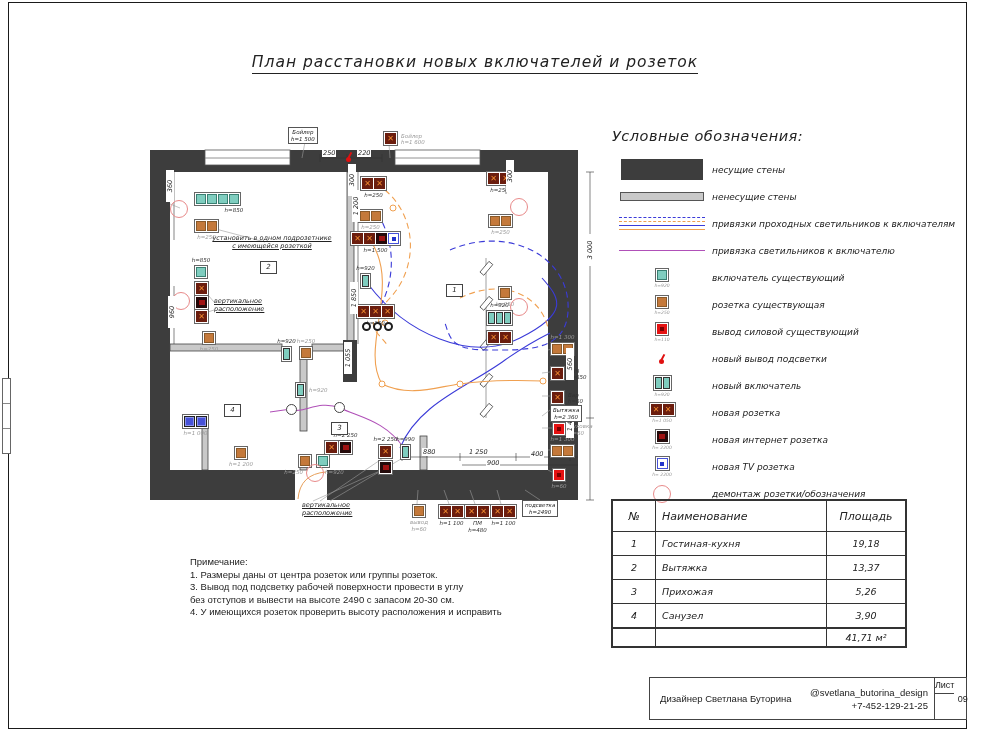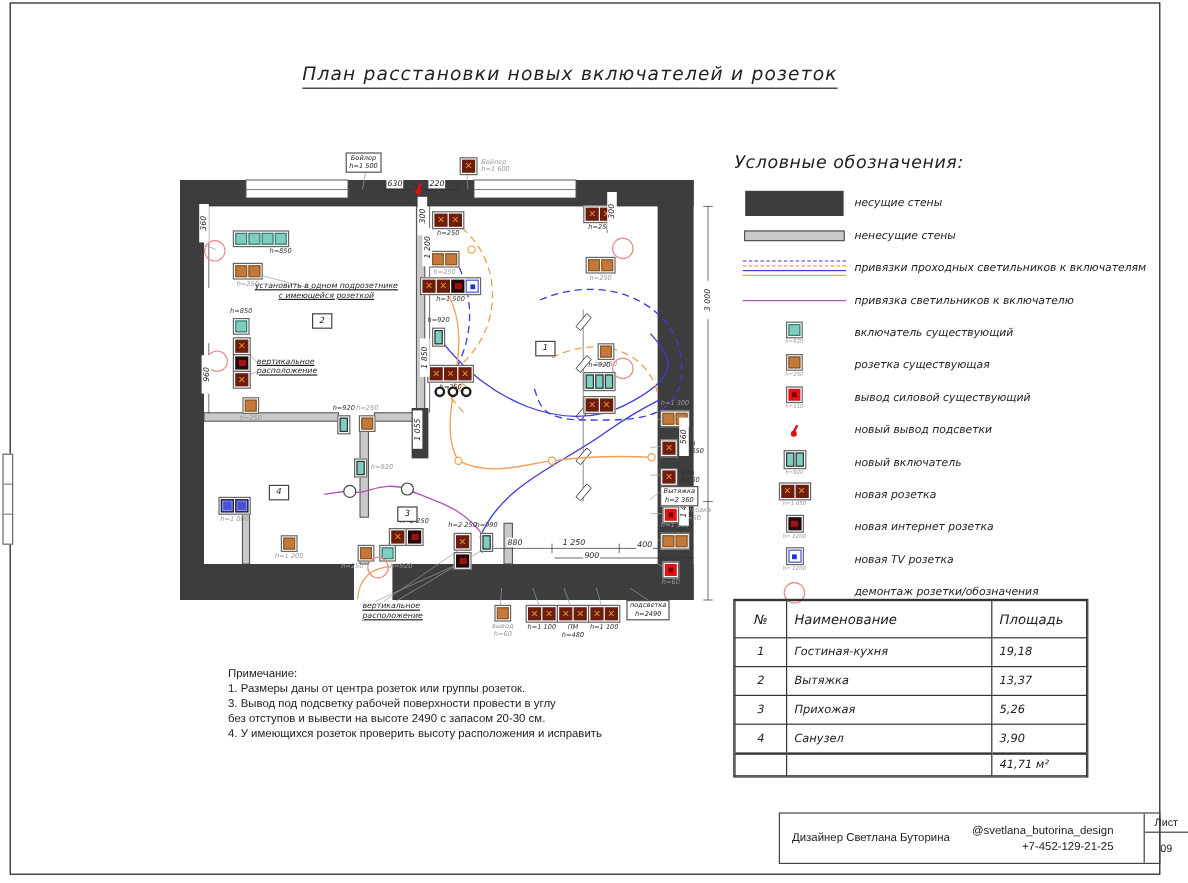--- a/index.html
+++ b/index.html
@@ -68,33 +68,33 @@
   .sw-lines i.bs{border-top:1.4px solid var(--wire_blue);}
   .sw-lines i.os{border-top:1.4px solid var(--wire_orange);}
   .sw-purp{width:86px;border-top:1.4px solid var(--wire_purple);}
   
   .rooms{position:absolute;left:612px;top:500px;border-collapse:collapse;font-style:italic;}
   .rooms td,.rooms th{border:1px solid #333;padding:0 6px;font-weight:normal;}
   .rooms th{height:30px;font-size:11px;}
   .rooms td{height:23px;font-size:9.5px;}
   .rooms .c-num{width:30px;text-align:center;}
   .rooms .c-name{width:158px;text-align:left;}
-  .rooms .c-area{width:66px;text-align:left;}
+  .rooms .c-area{width:66px;text-align:center;}
   .rooms .total td{height:17px;border-top:2px solid #333;}
   .rooms{outline:1px solid #333;}
   
   .notes{position:absolute;left:190px;top:556px;font-family:"Liberation Sans",sans-serif;
          font-size:9.5px;line-height:12.5px;color:#1c1c1c;}
   
   .tblock{position:absolute;left:649px;top:677px;width:316px;height:41px;border:1px solid #444;
           display:flex;font-family:"Liberation Sans",sans-serif;font-size:9.5px;}
   .tb-designer{flex:none;width:150px;display:flex;align-items:center;padding-left:10px;}
   .tb-contacts{flex:1;display:flex;flex-direction:column;align-items:flex-end;justify-content:center;
                padding-right:6px;line-height:13px;}
-  .tb-sheet{flex:none;width:36px;border-left:1px solid #444;display:flex;flex-direction:column;margin-left:19px;}
+  .tb-sheet{flex:none;width:36px;border-left:1px solid #444;display:flex;flex-direction:row;}
   .tb-sheet .lab{border-bottom:1px solid #444;text-align:center;font-size:9px;height:15px;line-height:15px;}
   .tb-sheet .num{flex:1;text-align:center;font-size:9px;display:flex;align-items:center;justify-content:center;}
   
   .wallfill{fill:var(--wall);}
   .part{fill:#c9c9c9;stroke:#444;stroke-width:0.8;}
   .dimline{stroke:#333;stroke-width:0.6;}
   .leader{stroke:#9a9a9a;stroke-width:0.6;}
   .wb{stroke:var(--wire_blue);stroke-width:1.1;fill:none;}
   .wo{stroke:var(--wire_orange);stroke-width:1.1;fill:none;}
   .wp{stroke:var(--wire_purple);stroke-width:1.1;fill:none;}
@@ -507,21 +507,21 @@
           <span class="c-eso"></span>
         </div>
         <div class="slab lp-b g">h=1 200</div>
       </div>
       <div class="sym" style="left: 136px; top: 286px;">
         <div class="lamp"></div>
       </div>
       <div class="sym" style="left: 184px; top: 284px;">
         <div class="lamp"></div>
       </div>
-      <div class="dim" style="left: 172px; top: 31px;">630</div>
+      <div class="dim" style="left: 172px; top: 31px;">250</div>
       <div class="dim" style="left: 207px; top: 31px;">220</div>
       <div class="dim v" style="left: 186px; top: 58px;">300</div>
       <div class="dim v" style="left: 190px; top: 84px;">1 200</div>
       <div class="dim v" style="left: 4px; top: 64px;">360</div>
       <div class="dim v" style="left: 6px; top: 190px;">960</div>
       <div class="dim v" style="left: 188px; top: 176px;">1 850</div>
       <div class="dim v" style="left: 182px; top: 236px;">1 055</div>
       <div class="dim v" style="left: 424px; top: 128px;">3 000</div>
       <div class="dim v" style="left: 344px; top: 54px;">300</div>
       <div class="dim v" style="left: 404px; top: 242px;">560</div>

